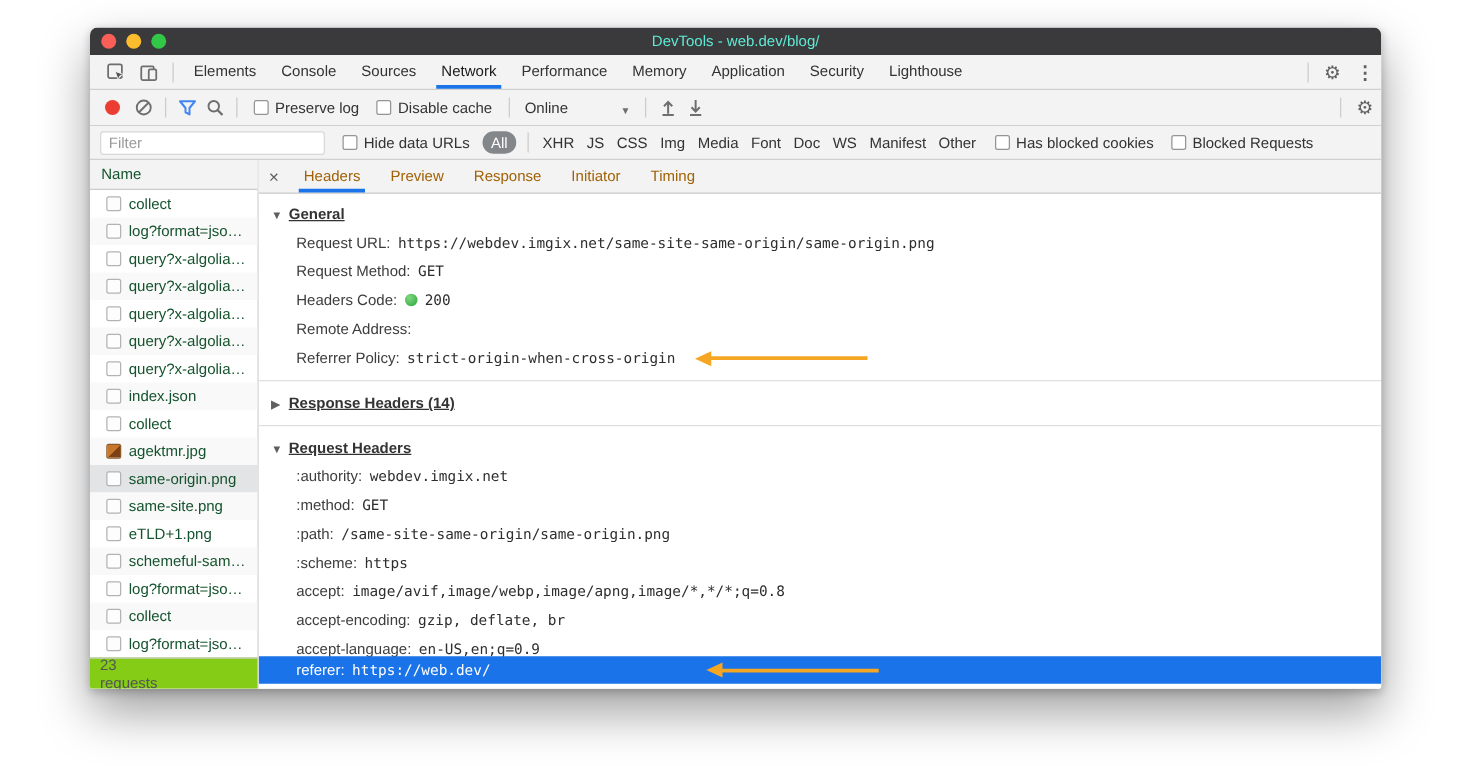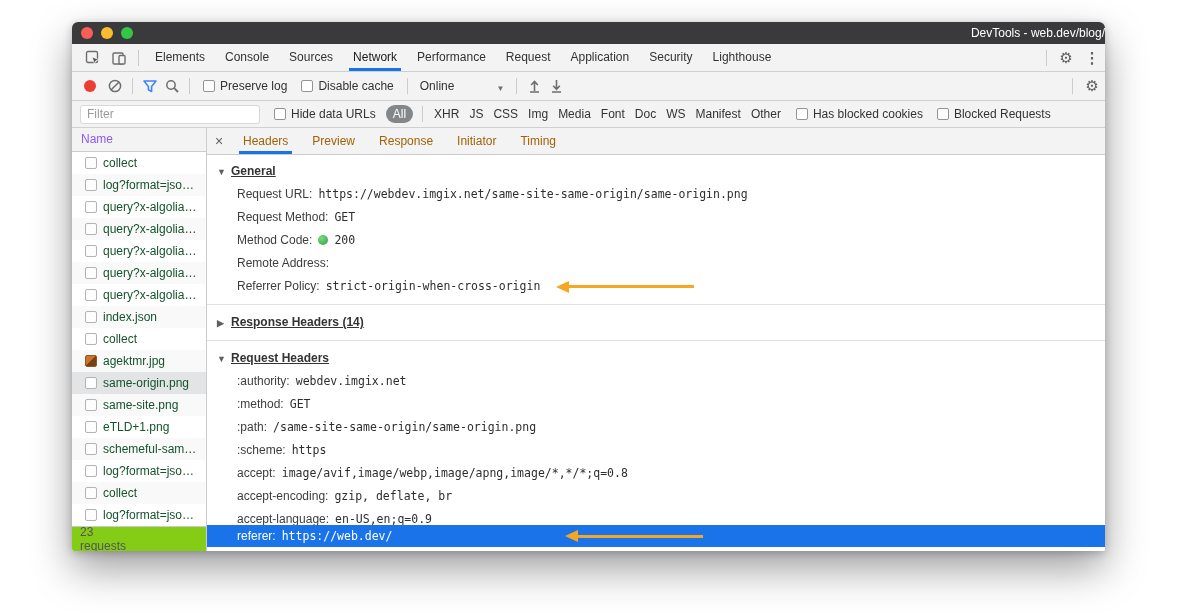--- a/index.html
+++ b/index.html
@@ -11,21 +11,21 @@
     background:#fff; border-radius:6px 6px 2px 2px;
     box-shadow:0 18px 40px rgba(0,0,0,.38), 0 2px 8px rgba(0,0,0,.22);
     display:flex; flex-direction:column; overflow:hidden; }
 
   
   .titlebar { height:22px; background:#3a3a3c; display:flex; align-items:center;
     position:relative; flex:0 0 auto; }
   .traffic { display:flex; gap:8px; margin-left:9px; }
   .tl { width:12px; height:12px; border-radius:50%; display:inline-block; }
   .tl.red { background:#f95f57; } .tl.yel { background:#fbbd2e; } .tl.grn { background:#33c748; }
-  .win-title { position:absolute; left:0; right:0; text-align:right; color:#ffffff;
+  .win-title { position:absolute; left:0; right:0; text-align:center; color:#5eead4;
     font-size:12px; pointer-events:none; }
 
   
   .bar { background:#f3f3f3; border-bottom:1px solid #d0d0d0; display:flex;
     align-items:center; flex:0 0 auto; color:#333; font-size:12px; }
   .vdiv { width:1px; height:16px; background:#ccc; margin:0 6px; flex:0 0 auto; }
   .spacer { flex:1 1 auto; }
 
   
   .tabbar { height:28px; padding-left:8px; }
@@ -60,21 +60,21 @@
   .filter-input::placeholder { color:#9a9a9a; }
   .pill { padding:2px 7px; border-radius:9px; margin:0 3px; cursor:pointer; color:#333; }
   .pill.active { background:#84878a; color:#fff; }
   .type { padding:0 5px; cursor:pointer; color:#333; white-space:nowrap; }
 
   
   .main { flex:1 1 auto; display:flex; min-height:0; }
   .sidebar { width:135px; flex:0 0 auto; border-right:1px solid #ccc; display:flex;
     flex-direction:column; min-height:0; background:#fff; }
   .name-header { height:24px; line-height:23px; background:#f3f3f3; border-bottom:1px solid #ccc;
-    padding-left:9px; font-size:12px; color:#8b5cf6; flex:0 0 auto; }
+    padding-left:9px; font-size:12px; color:#14532d; flex:0 0 auto; }
   .req-list { flex:1 1 auto; overflow:hidden; }
   .req-row { height:22px; display:flex; align-items:center; padding-left:13px; font-size:12px;
     color:#14532d; cursor:pointer; white-space:nowrap; overflow:hidden; }
   .req-row:nth-child(even) { background:#f9f9f9; }
   .req-row.selected { background:#e3e4e5; }
   .file-ic { width:12px; height:12px; border:1px solid #b3b3b3; border-radius:2px;
     background:#fdfdfd; margin-right:6px; flex:0 0 auto; }
   .file-ic.img { border:1px solid #8a5a2b; background:linear-gradient(135deg,#c8762c 0 50%,#7e3f12 50% 100%); }
   .side-footer { height:25px; background:#84cc16; border-top:1px solid #ccc; display:flex;
     align-items:center; font-size:12px; color:#555; flex:0 0 auto;gap:40px; }
@@ -143,21 +143,21 @@
             <rect x="2" y="3" width="10" height="11" rx="1.2" fill="none" stroke="#6e6e6e" stroke-width="1.4"></rect>
             <rect x="8" y="5.5" width="6" height="8.5" rx="1" fill="#f3f3f3" stroke="#6e6e6e" stroke-width="1.4"></rect>
           </svg>
       </span>
       <span class="vdiv"></span>
       <span class="tab">Elements</span>
       <span class="tab">Console</span>
       <span class="tab">Sources</span>
       <span class="tab active">Network</span>
       <span class="tab">Performance</span>
-      <span class="tab">Request</span>
+      <span class="tab">Memory</span>
       <span class="tab">Application</span>
       <span class="tab">Security</span>
       <span class="tab">Lighthouse</span>
       <span class="spacer"></span>
       <span class="vdiv"></span>
       <span class="tbtn glyph-gear">⚙</span>
       <span class="tbtn glyph-kebab">⋮</span>
     </div>
 
     <div class="bar toolbar">
@@ -335,21 +335,21 @@
           <div class="sec-h">
             <span class="tri">▼</span><span>General</span>
           </div>
           <div class="kv">
             <span class="k">Request URL:</span><span class="v">https://webdev.imgix.net/same-site-same-origin/same-origin.png</span>
           </div>
           <div class="kv">
             <span class="k">Request Method:</span><span class="v">GET</span>
           </div>
           <div class="kv">
-            <span class="k">Method Code:</span><span class="status-dot"></span><span class="v">200</span>
+            <span class="k">Headers Code:</span><span class="status-dot"></span><span class="v">200</span>
           </div>
           <div class="kv">
             <span class="k">Remote Address:</span><span class="v"></span>
           </div>
           <div class="kv">
             <span class="k">Referrer Policy:</span><span class="v">strict-origin-when-cross-origin</span><span class="arrow"></span>
           </div>
 
           <hr class="sep">
           <div class="sec-h">

